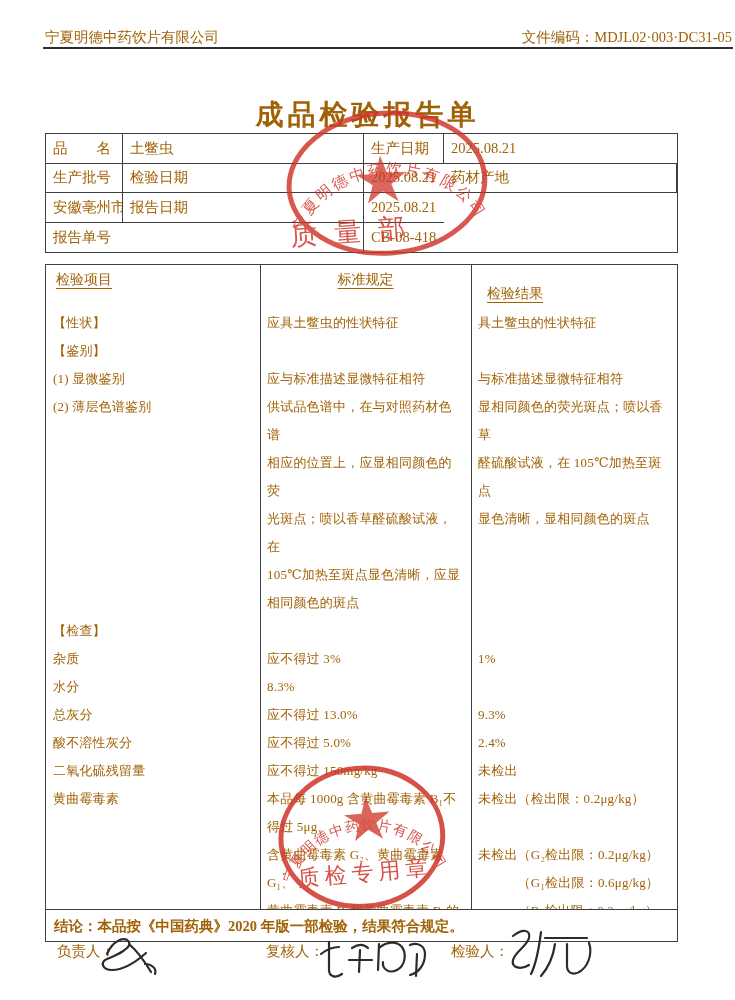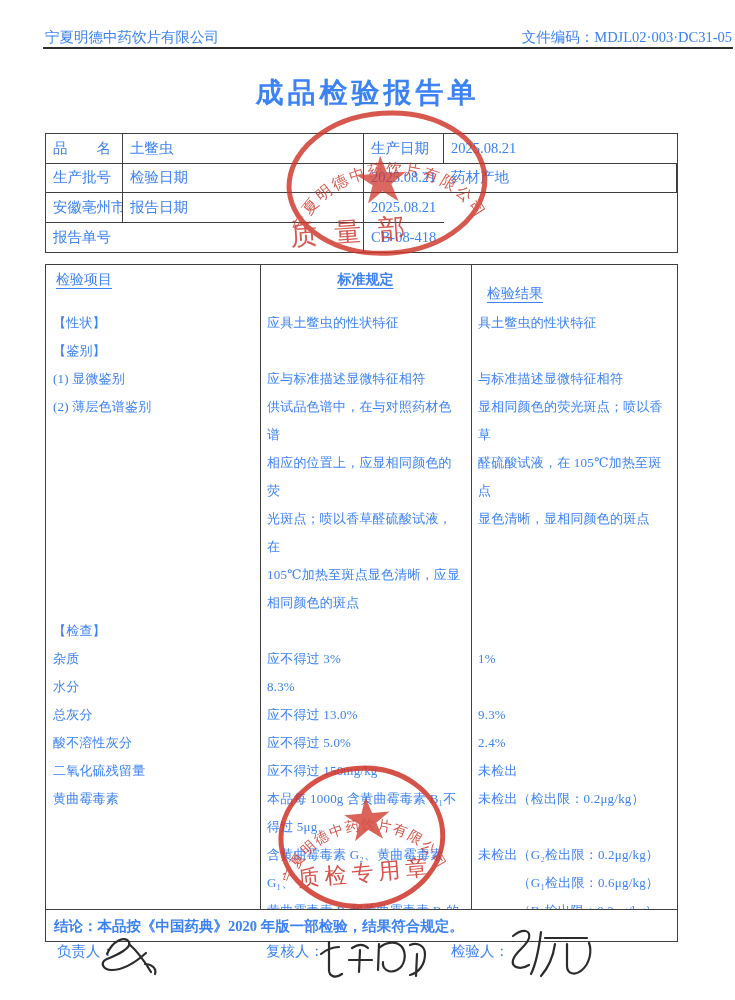--- a/index.html
+++ b/index.html
@@ -1,49 +1,49 @@
 <!DOCTYPE html>
 <html><head>
 <meta charset="utf-8">
 <style>
   * { margin:0; padding:0; box-sizing:border-box; }
   html,body { background:#e9e9e9; }
   .page {
     position:relative; width:735px; height:1000px; background:#ffffff;
-    font-family:"Liberation Serif","DejaVu Serif",serif; color:#3b82f6;
+    font-family:"Liberation Serif","DejaVu Serif",serif; color:#a16207;
     margin:0 auto; overflow:hidden;padding-left:8px;
   }
   
   .top-header { position:absolute; left:45px; right:3px; top:28px;
     display:flex; justify-content:space-between; font-size:14.5px; }
   .doc-code-wrap { white-space:nowrap; }
   .header-rule { position:absolute; left:43px; right:2px; top:47px; height:2px; background:#2e2e2e; }
   
-  .doc-title { position:absolute; left:0; right:0; top:74px; text-align:center;
+  .doc-title { position:absolute; left:0; right:0; top:96px; text-align:center;
     font-size:28px; font-weight:bold; letter-spacing:4px; }
   
   .info-table { position:absolute; left:45px; top:133px; width:633px;
     border:1px solid #3f3f3f; display:grid;
     grid-template-columns:77px 241px 80px 233px; grid-auto-rows:29.5px;
     font-size:14.5px; }
   .info-cell { border-right:1px solid #3f3f3f; border-bottom:1px solid #3f3f3f;
     display:flex; align-items:center; padding-left:7px; white-space:pre; overflow:hidden; }
   .info-cell.no-r { border-right:none; }
   .info-cell.no-b { border-bottom:none; }
   .span2 { grid-column:span 2; }
   
   .main-table { position:absolute; left:45px; top:264px; width:633px;
     border:1px solid #3f3f3f; font-size:13px; }
   .col-div { position:absolute; top:0; width:1px; background:#3f3f3f; height:644px; }
   .col-div.d1 { left:214px; } .col-div.d2 { left:425px; }
   .thead { display:grid; grid-template-columns:214px 211px 206px; height:30px;
     align-items:center; font-size:14px; }
   .thead .h { overflow:hidden; }
   .thead .h1 { padding-left:10px; }
-  .thead .h2 { text-align:center;font-weight:bold; }
+  .thead .h2 { text-align:center; }
   .thead .h3 { padding-left:16px;margin-top:28px; }
   .thead span { text-decoration:underline; text-underline-offset:4px; }
   .tbody { height:614px; overflow:hidden; }
   .trow { display:grid; grid-template-columns:214px 211px 206px; }
   .trow:first-child { margin-top:14px; }
   .cell { padding:0 7px; line-height:28px; white-space:pre-line; letter-spacing:0.2px; overflow:hidden; }
   .conclusion { border-top:1px solid #3f3f3f; height:32px; line-height:32px;
     font-weight:bold; font-size:14.5px; padding-left:8px; white-space:pre; }
   
   .footer { position:absolute; left:45px; top:934px; width:648px; height:62px; font-size:14.5px; }

